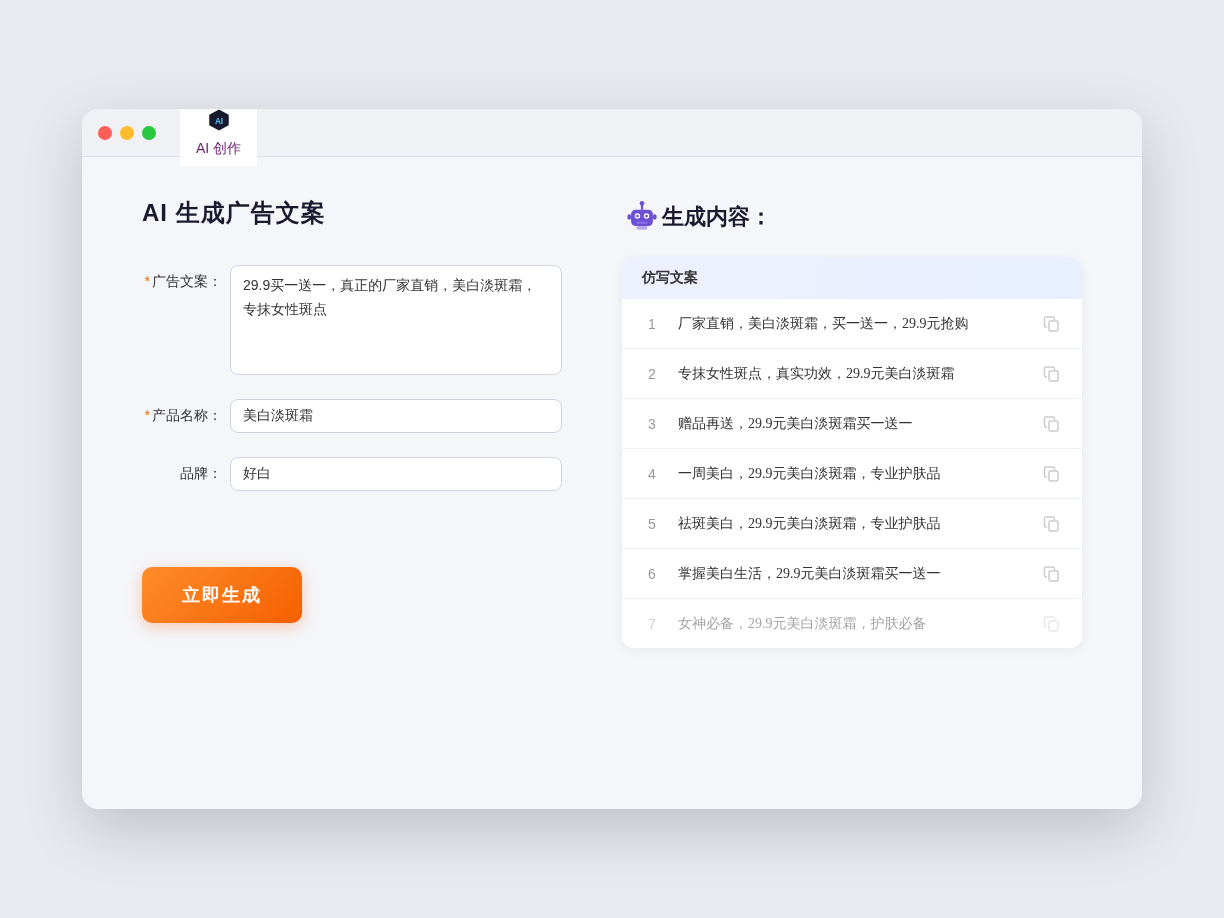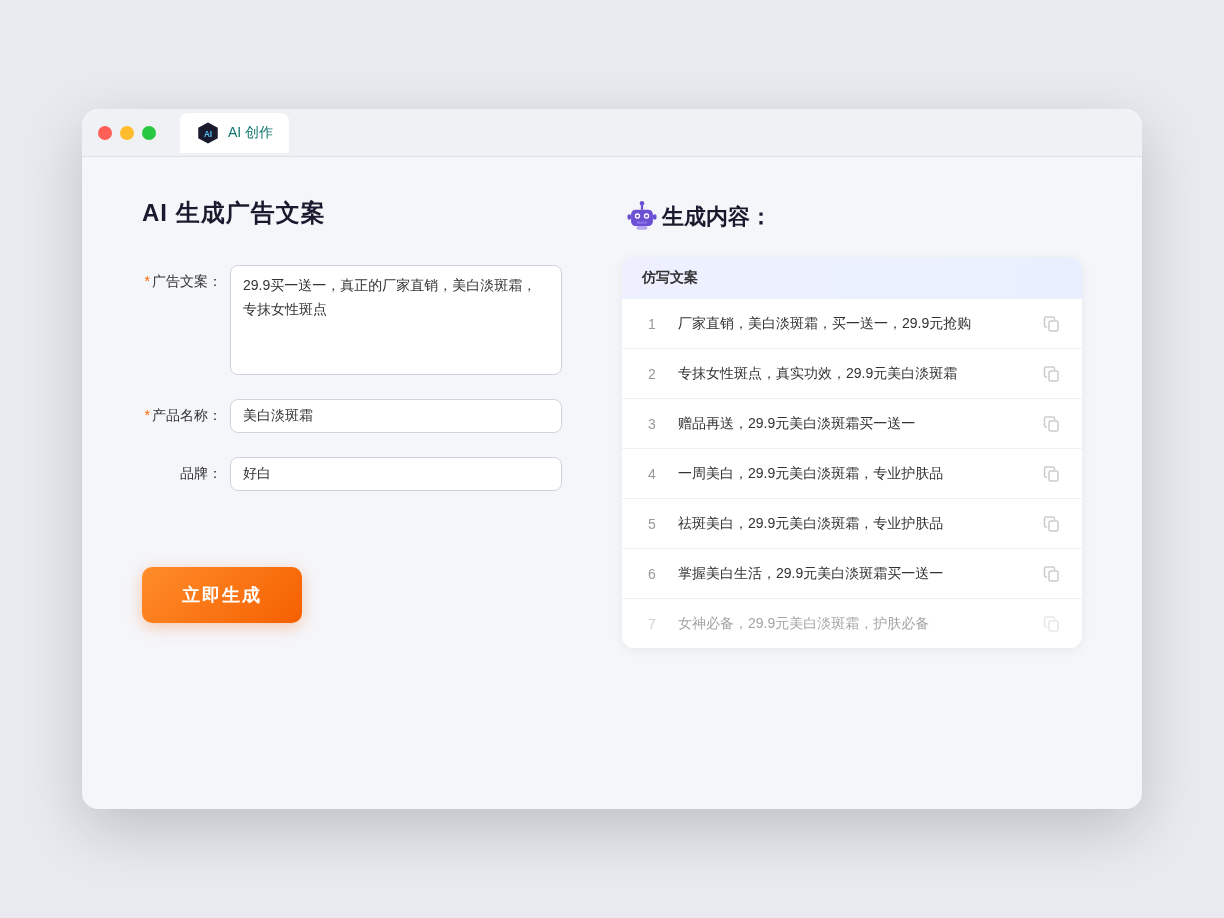--- a/index.html
+++ b/index.html
@@ -46,22 +46,23 @@
 
     .tab-area {
       margin-left: 12px;
       background: #ffffff;
       border-radius: 8px 8px 0 0;
       padding: 8px 16px;
       display: flex;
       align-items: center;
       gap: 8px;
       font-size: 14px;
-      color: #0f766e;
+      color: #701a75;
       font-weight: 500;
+      flex-direction: column;
     }
 
     .ai-tab-icon {
       width: 24px;
       height: 24px;
     }
 
     .browser-content {
       padding: 40px 60px;
       display: flex;
@@ -197,20 +198,21 @@
       color: #999;
       min-width: 20px;
       text-align: center;
     }
 
     .item-text {
       flex: 1;
       font-size: 14px;
       color: #333;
       line-height: 1.5;
+      font-family: Liberation Serif, serif;
     }
 
     .copy-icon {
       width: 20px;
       height: 20px;
       cursor: pointer;
       opacity: 0.5;
       flex-shrink: 0;
     }
   </style>

